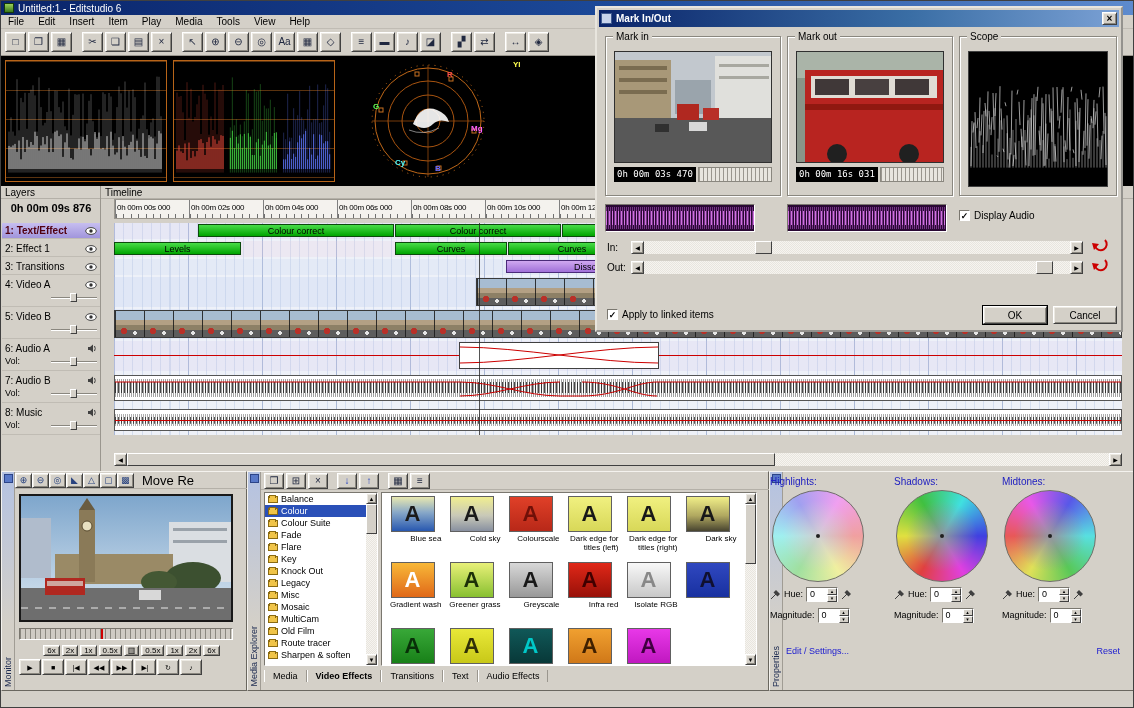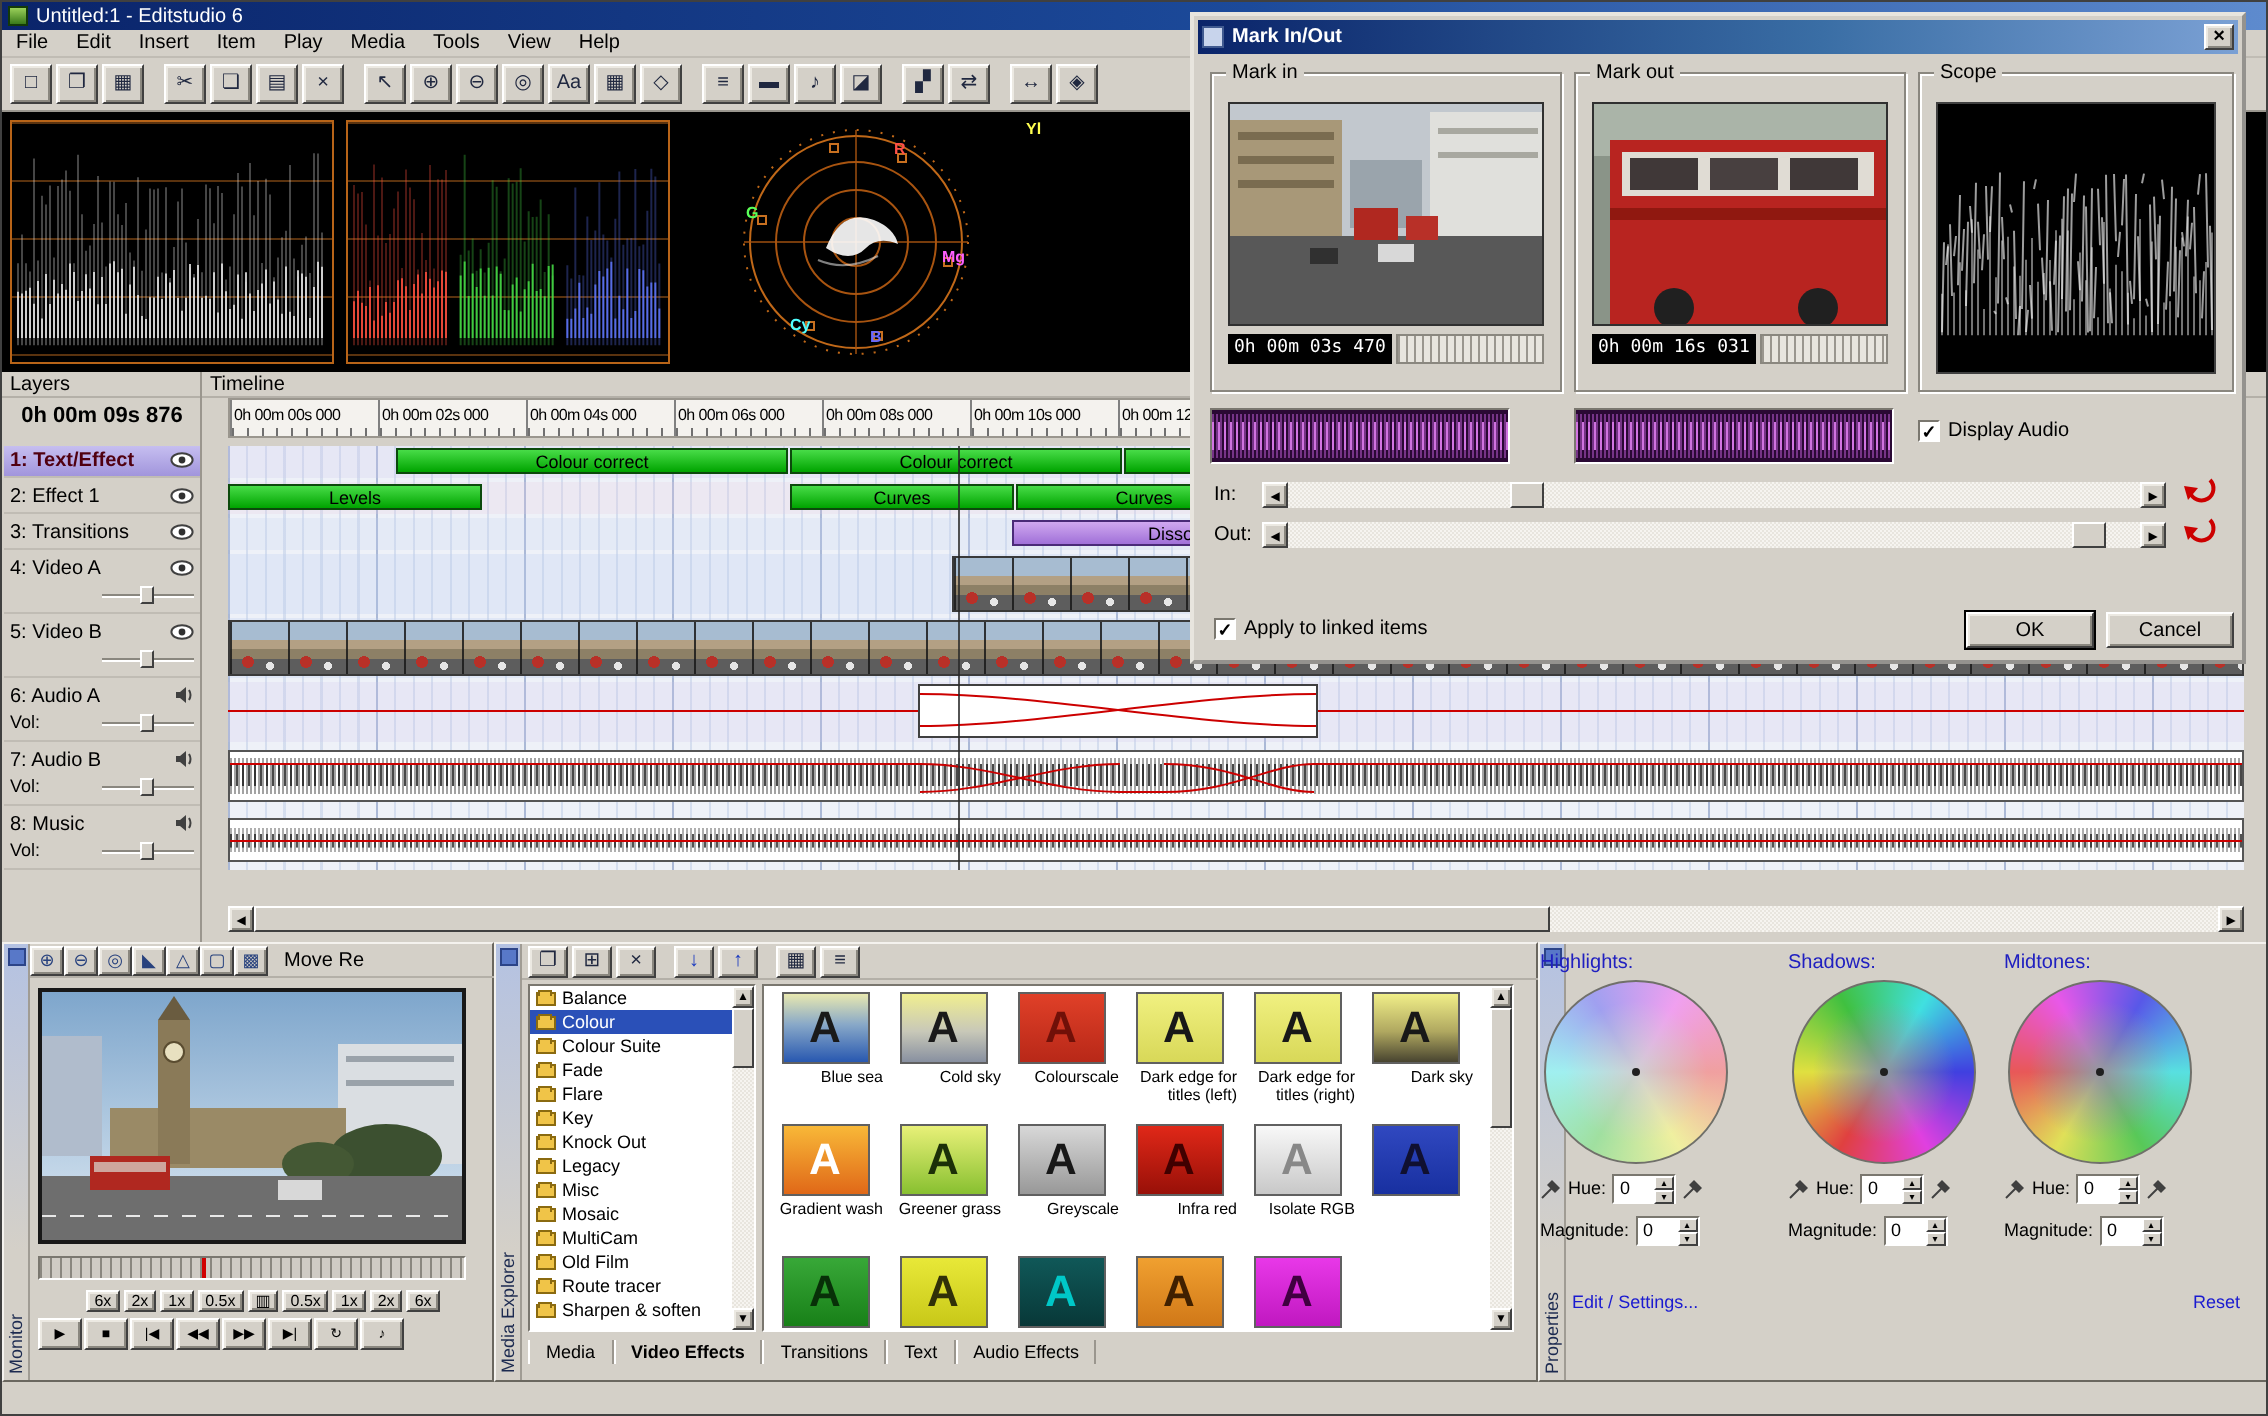--- a/index.html
+++ b/index.html
@@ -108,21 +108,21 @@
   
   .panel { background:#d4d0c8; border:1px solid; border-color:#f4f2ee #6a675f #6a675f #f4f2ee; }
   .vstrip { position:absolute; left:0; top:0; bottom:0; width:13px; background:linear-gradient(180deg,#b4c2e2,#d4d0c8 70%); border-right:1px solid #a09c94; }
   .vlabel-strip { position:absolute; bottom:3px; left:1px; writing-mode:vertical-rl; transform:rotate(180deg); font-size:9px; color:#1c2a50; }
   .picon { position:absolute; top:2px; left:2px; width:9px; height:9px; background:#5878c8; border:1px solid #2c4488; }
 
   .monitor { left:0; top:470px; width:246px; height:220px; }
   .mon-tb { position:absolute; left:13px; top:0; width:233px; height:17px; display:flex; align-items:center; border-bottom:1px solid #b4b0a8; }
   .mon-tb .tb { width:17px; height:15px; margin:0; }
   .mon-tb .glyph { color:#28427e; font-size:9px; }
-  .mon-note { font-size:10px; margin-left:8px; }
+  .mon-note { font-size:13px; margin-left:8px; }
   .preview { position:absolute; left:17px; top:22px; width:214px; height:128px; border:2px solid #181818; background:#000; }
   .scrub { position:absolute; left:17px; top:156px; width:214px; height:12px; position:absolute;
     background:repeating-linear-gradient(90deg,#8a877f 0 1px, #cfcbc4 1px 5px); border:1px solid; border-color:#7a776f #fff #fff #7a776f; }
   .scrub-marker { position:absolute; left:38%; top:0; width:2px; height:100%; background:#d00000; }
   .speed-row { position:absolute; left:13px; top:172px; width:233px; height:12px; display:flex; align-items:center; justify-content:center; gap:2px; }
   .speed-btn { font-size:8px; padding:0 3px; height:11px; display:flex; align-items:center; }
   .transport { position:absolute; left:13px; top:186px; width:233px; height:18px; display:flex; align-items:center; padding-left:4px; gap:1px; }
   .tp-btn { width:22px; height:16px; display:flex; align-items:center; justify-content:center; }
   .tp-btn .glyph { font-size:7px; }
 

